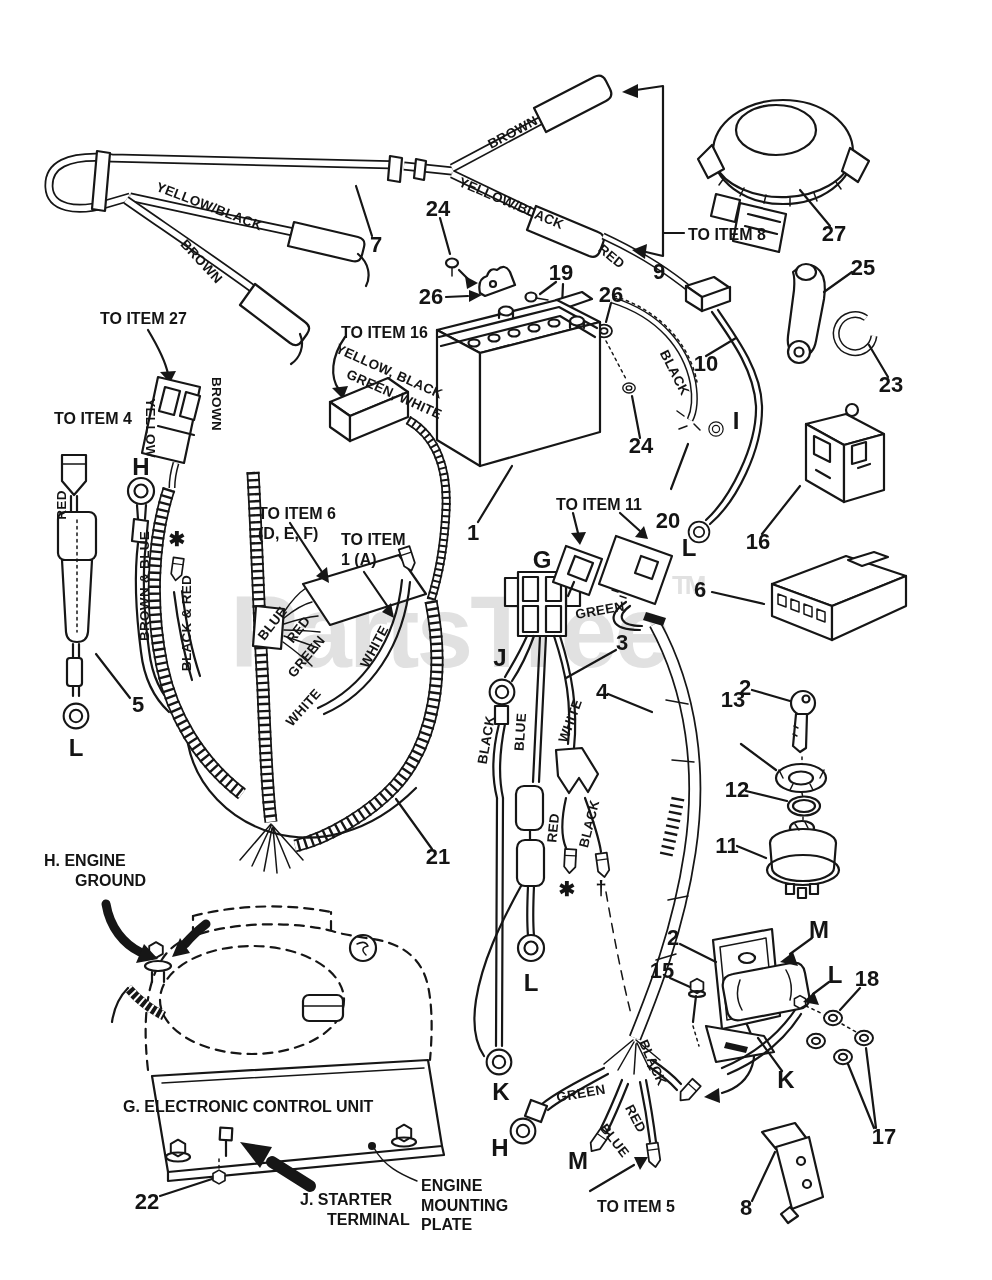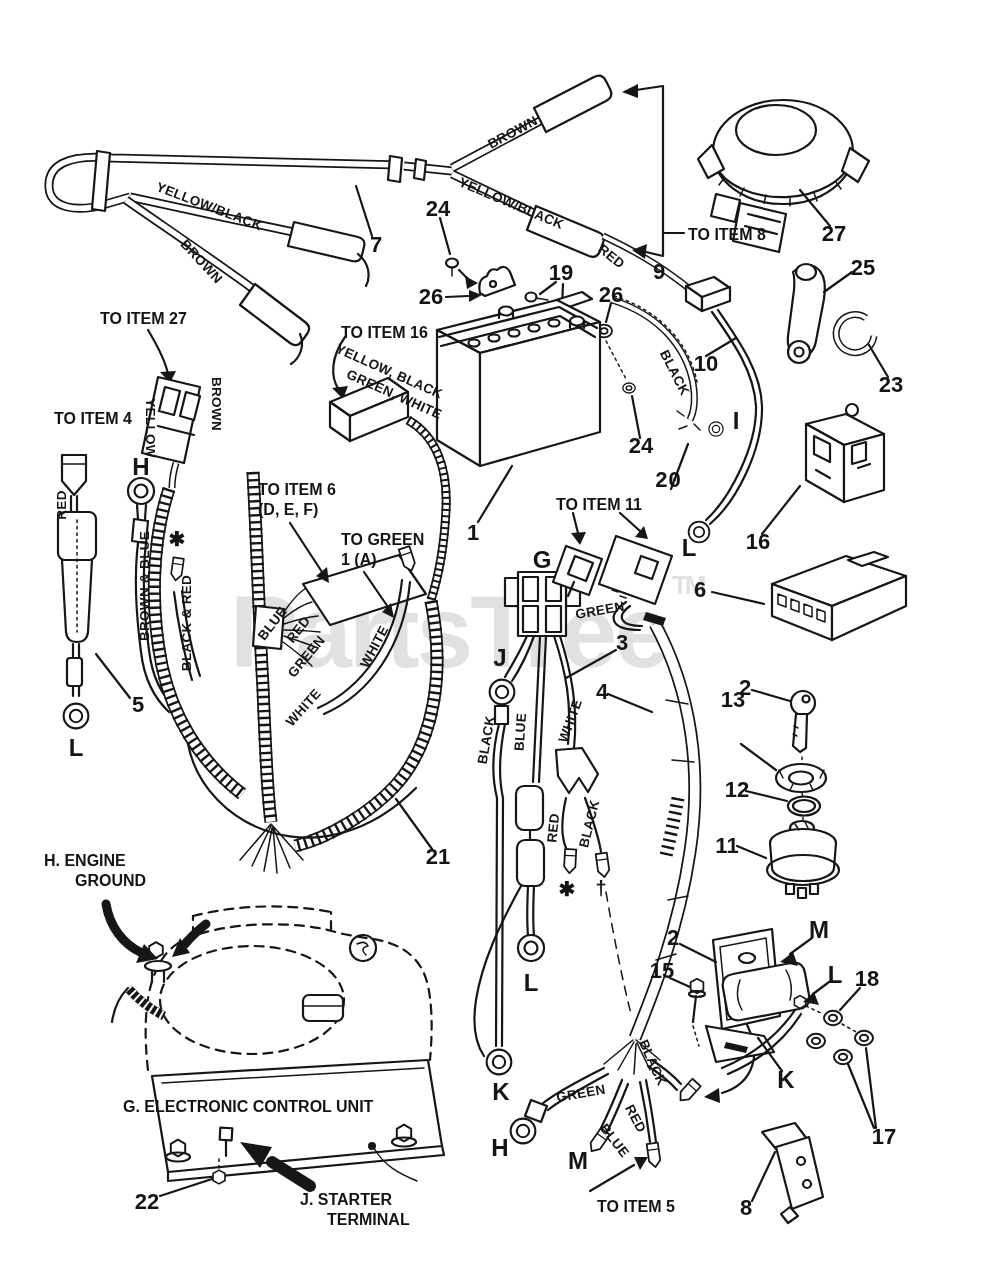--- a/index.html
+++ b/index.html
@@ -471,21 +471,21 @@
       <div class="lbl callout" style="left: 438px; top: 209px; transform: translate(-50%, -50%);">24</div>
       <div class="lbl callout" style="left: 431px; top: 297px; transform: translate(-50%, -50%);">26</div>
       <div class="lbl callout" style="left: 561px; top: 273px; transform: translate(-50%, -50%);">19</div>
       <div class="lbl callout" style="left: 611px; top: 295px; transform: translate(-50%, -50%);">26</div>
       <div class="lbl callout" style="left: 659px; top: 272px; transform: translate(-50%, -50%);">9</div>
       <div class="lbl callout" style="left: 834px; top: 234px; transform: translate(-50%, -50%);">27</div>
       <div class="lbl callout" style="left: 863px; top: 268px; transform: translate(-50%, -50%);">25</div>
       <div class="lbl callout" style="left: 891px; top: 385px; transform: translate(-50%, -50%);">23</div>
       <div class="lbl callout" style="left: 706px; top: 364px; transform: translate(-50%, -50%);">10</div>
       <div class="lbl callout" style="left: 641px; top: 446px; transform: translate(-50%, -50%);">24</div>
-      <div class="lbl callout" style="left: 668px; top: 482px; transform: translate(-50%, -50%); font-family: Liberation Mono, monospace;">20</div>
+      <div class="lbl callout" style="left: 668px; top: 521px; transform: translate(-50%, -50%);">20</div>
       <div class="lbl callout" style="left: 758px; top: 542px; transform: translate(-50%, -50%);">16</div>
       <div class="lbl callout" style="left: 700px; top: 590px; transform: translate(-50%, -50%);">6</div>
       <div class="lbl callout" style="left: 473px; top: 533px; transform: translate(-50%, -50%);">1</div>
       <div class="lbl callout" style="left: 138px; top: 705px; transform: translate(-50%, -50%);">5</div>
       <div class="lbl callout" style="left: 438px; top: 857px; transform: translate(-50%, -50%);">21</div>
       <div class="lbl callout" style="left: 622px; top: 643px; transform: translate(-50%, -50%);">3</div>
       <div class="lbl callout" style="left: 602px; top: 692px; transform: translate(-50%, -50%);">4</div>
       <div class="lbl callout" style="left: 745px; top: 688px; transform: translate(-50%, -50%);">2</div>
       <div class="lbl callout" style="left: 733px; top: 700px; transform: translate(-50%, -50%);">13</div>
       <div class="lbl callout" style="left: 737px; top: 790px; transform: translate(-50%, -50%);">12</div>
@@ -545,39 +545,44 @@
       </div>
       <div class="lbl ann" style="left: 341px; top: 323px;">
         <div>TO ITEM 16</div>
       </div>
       <div class="lbl ann" style="left: 688px; top: 225px;">
         <div>TO ITEM 8</div>
       </div>
       <div class="lbl ann" style="left: 54px; top: 409px;">
         <div>TO ITEM 4</div>
       </div>
-      <div class="lbl ann" style="left: 258px; top: 480px;">
+      <div class="lbl ann" style="left: 258px; top: 504px;">
         <div>TO ITEM 6</div>
         <div>(D, E, F)</div>
       </div>
       <div class="lbl ann" style="left: 341px; top: 530px;">
-        <div>TO GREEN</div>
+        <div>TO ITEM</div>
         <div>1 (A)</div>
       </div>
       <div class="lbl ann" style="left: 556px; top: 495px;">
         <div>TO ITEM 11</div>
       </div>
       <div class="lbl ann" style="left: 597px; top: 1197px;">
         <div>TO ITEM 5</div>
       </div>
       <div class="lbl note" style="left: 44px; top: 851px;">
         <div>H.  ENGINE</div>
         <div style="margin-left: 31px;">GROUND</div>
       </div>
       <div class="lbl note" style="left: 123px; top: 1097px;">
         <div>G.  ELECTRONIC CONTROL UNIT</div>
       </div>
       <div class="lbl note" style="left: 300px; top: 1190px;">
         <div>J.   STARTER</div>
         <div style="margin-left: 27px;">TERMINAL</div>
       </div>
+      <div class="lbl note" style="left: 421px; top: 1176px;">
+        <div>ENGINE</div>
+        <div>MOUNTING</div>
+        <div>PLATE</div>
+      </div>
     </div>
 </div>
 
 </body></html>

